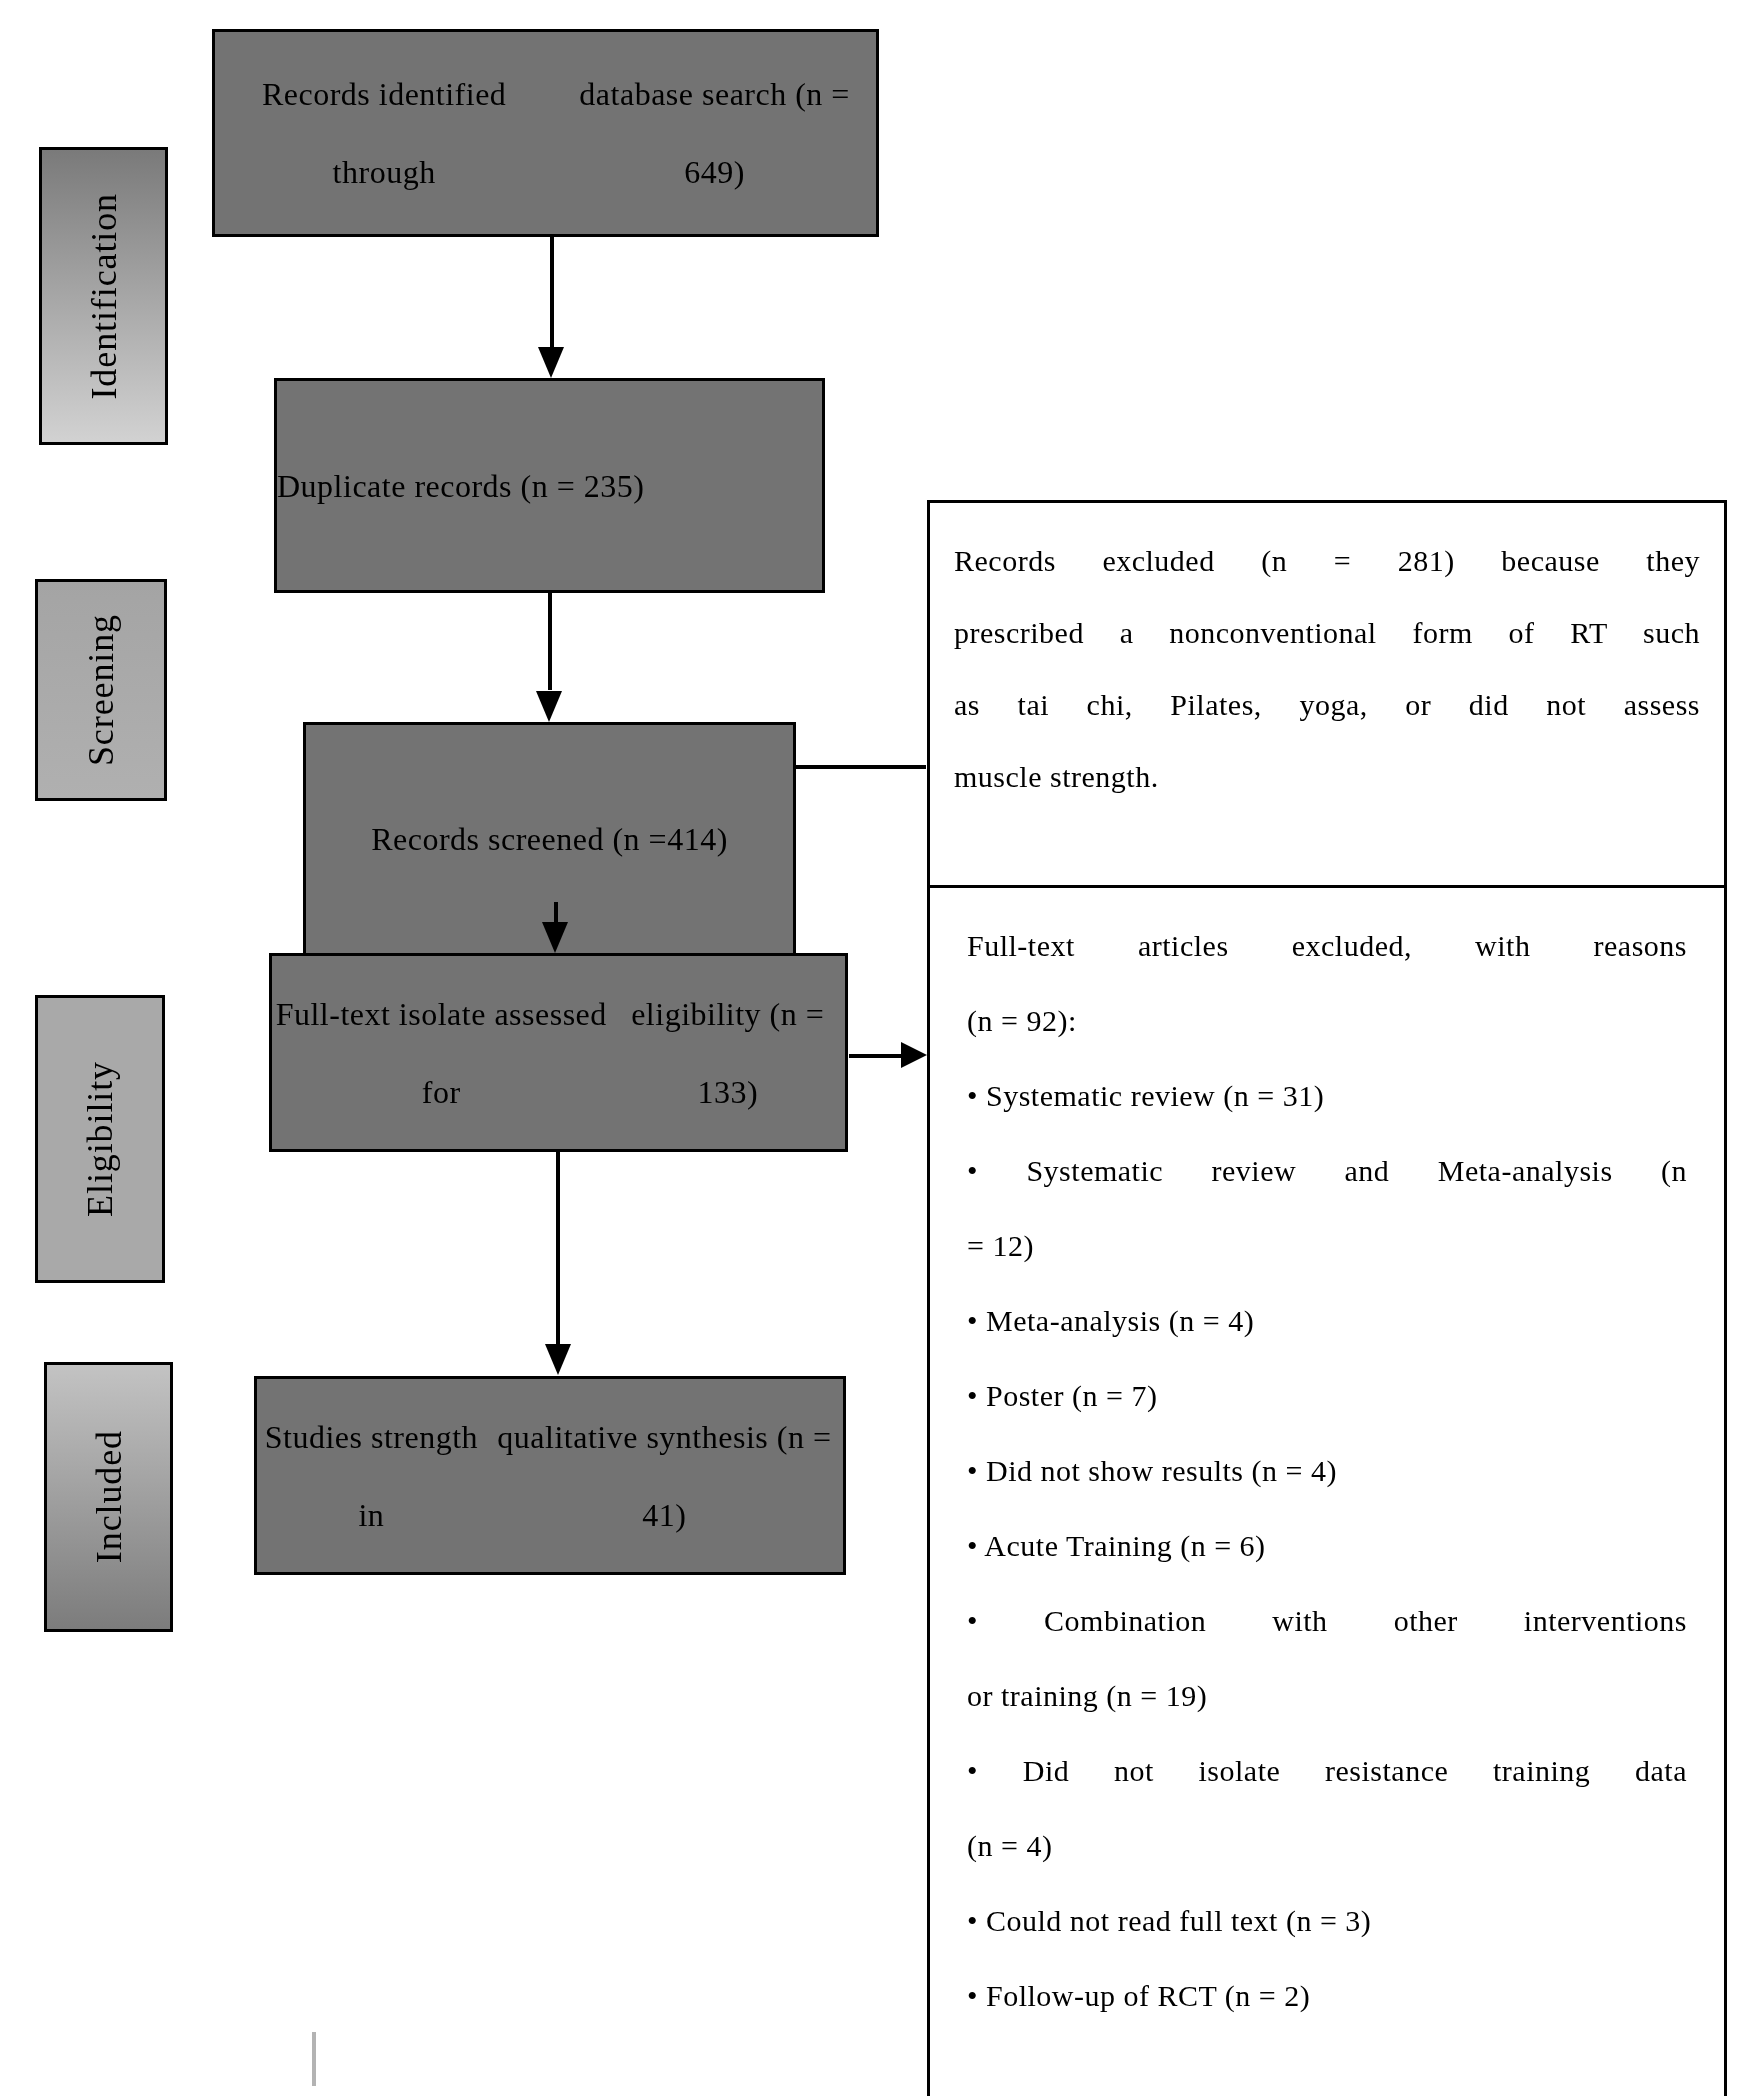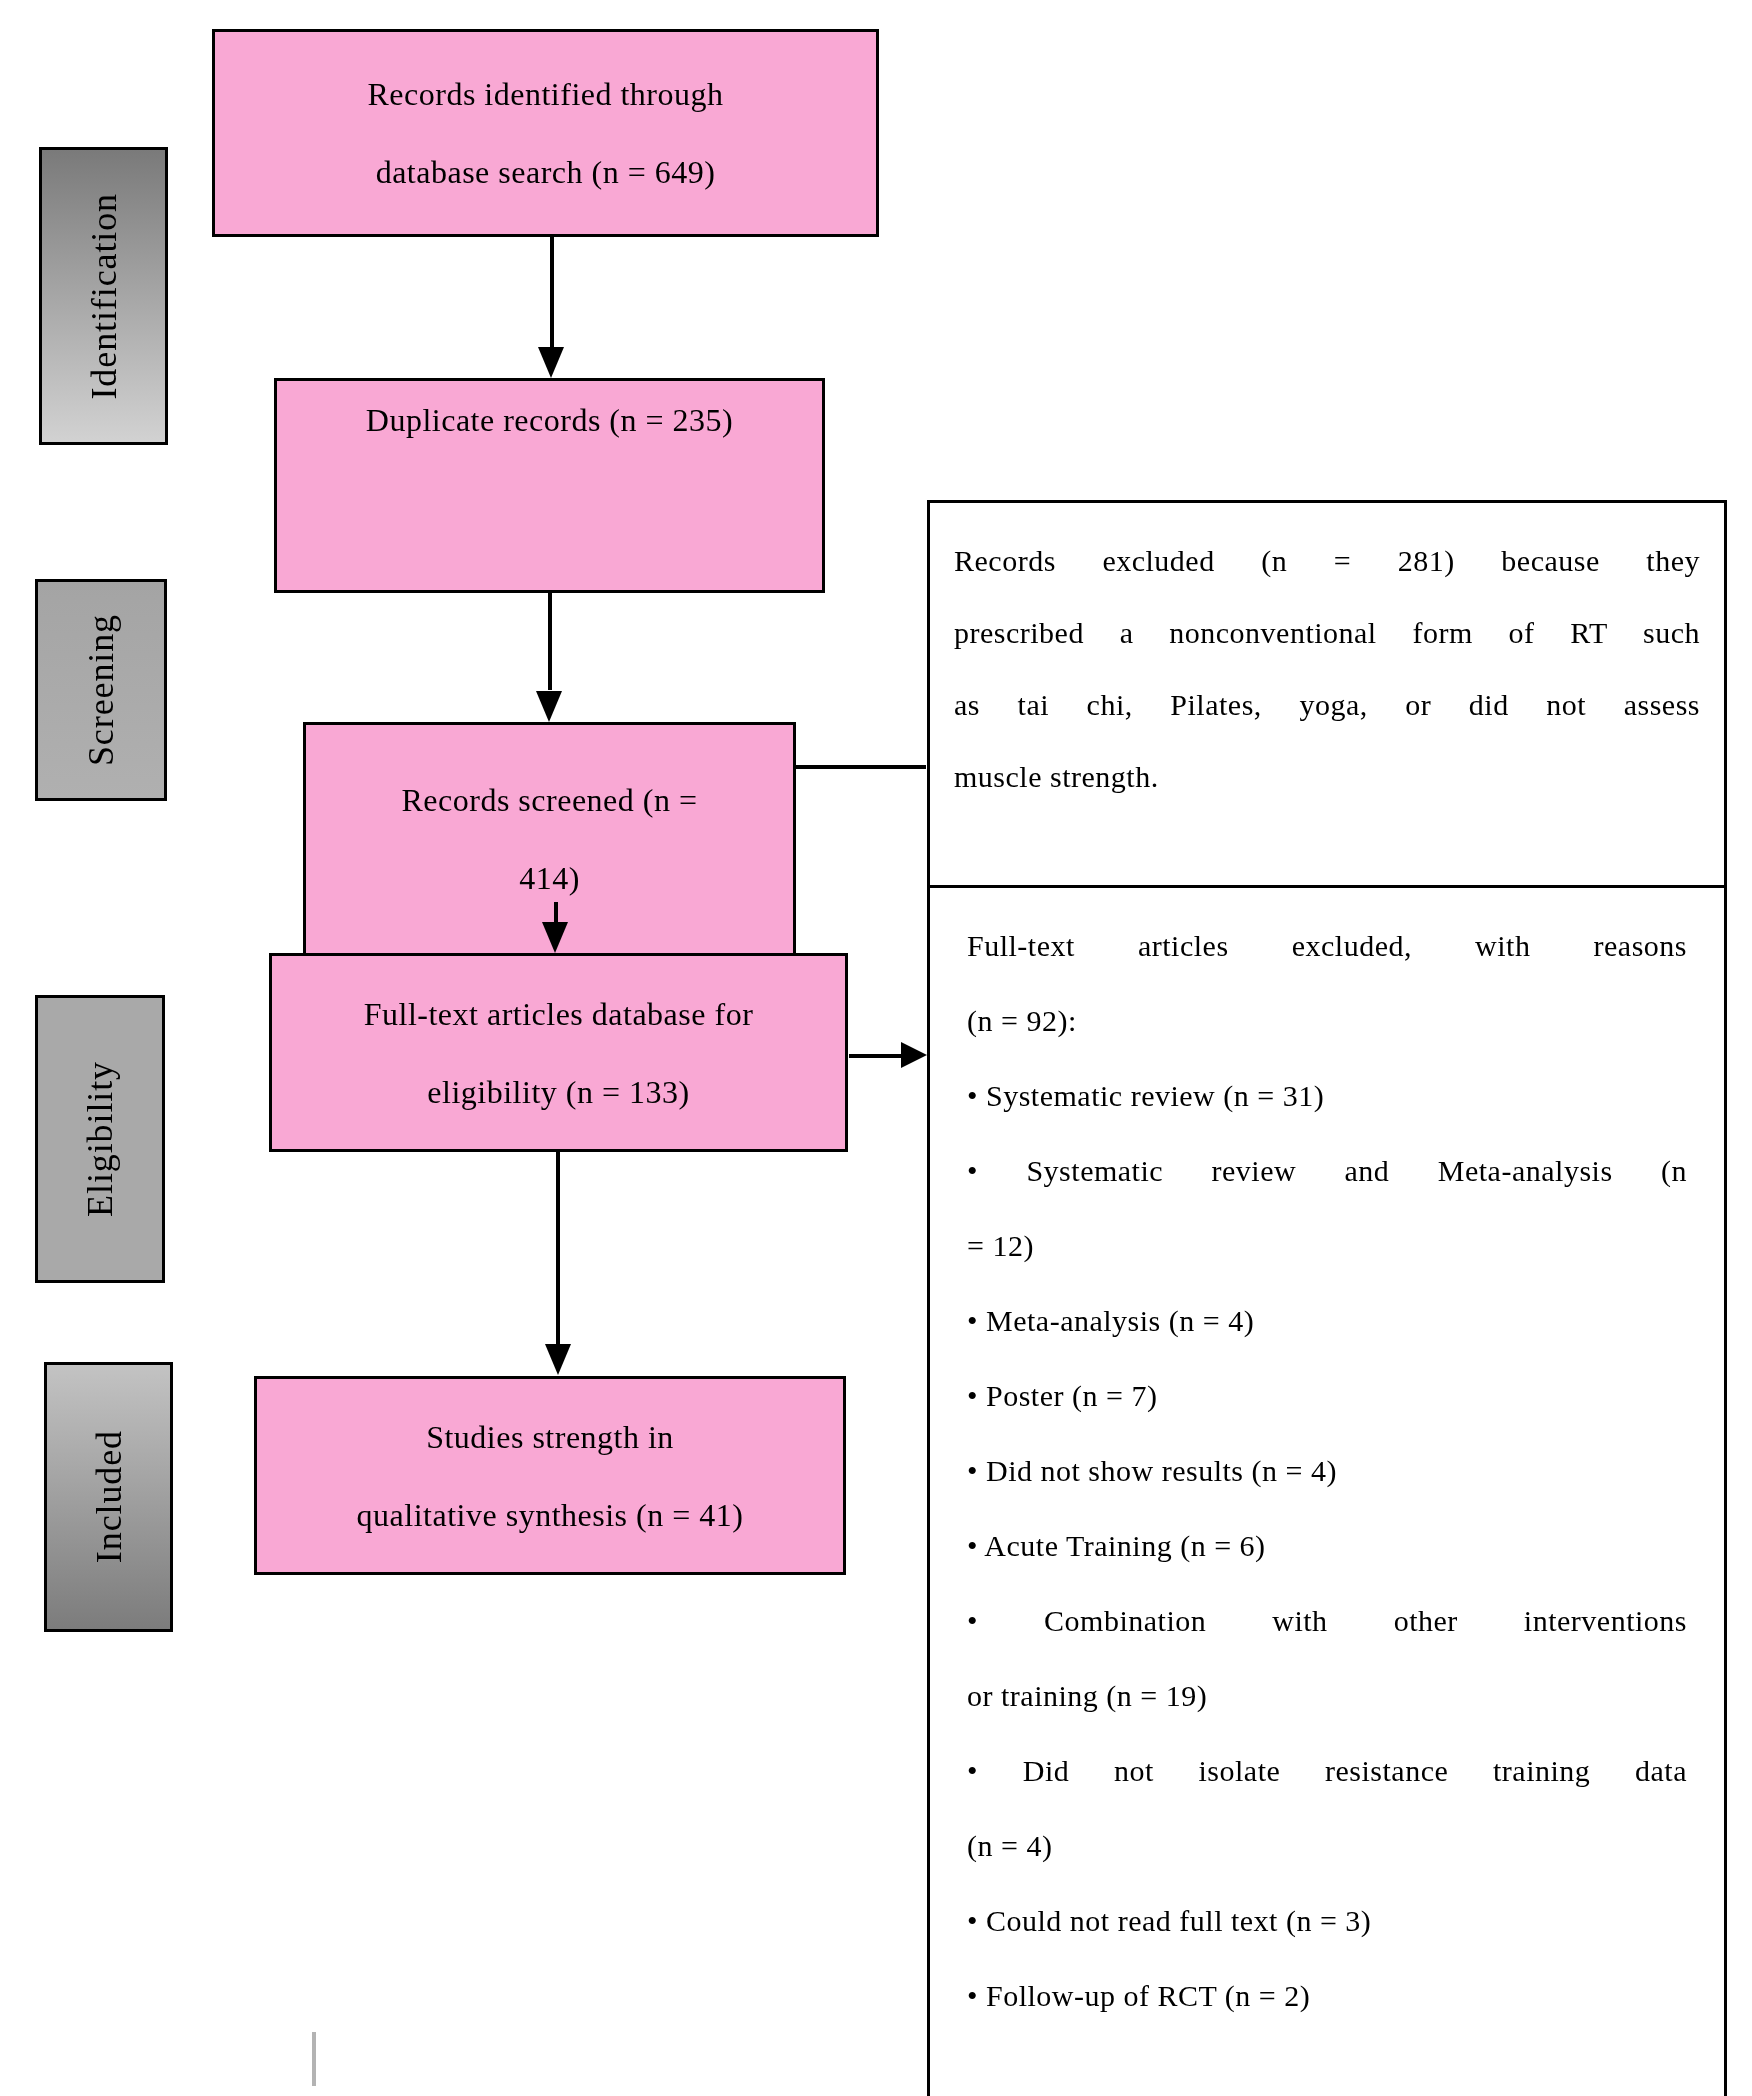--- a/index.html
+++ b/index.html
@@ -21,22 +21,22 @@
   .rail-ident{left:39px;top:147px;width:129px;height:298px;
     background:linear-gradient(180deg,#7a7a7a 0%,#d2d2d2 100%);}
   .rail-screen{left:35px;top:579px;width:132px;height:222px;
     background:linear-gradient(180deg,#a4a4a4 0%,#b0b0b0 100%);}
   .rail-elig{left:35px;top:995px;width:130px;height:288px;
     background:#a9a9a9;}
   .rail-incl{left:44px;top:1362px;width:129px;height:270px;
     background:linear-gradient(180deg,#c3c3c3 0%,#7c7c7c 100%);}
   
   .fbox{
-    position:absolute;background:#f9a8d4;border:3.7px solid #000;box-sizing:border-box;
-    display:flex;flex-direction:column;justify-content:center;align-items:center;
+    position:absolute;background:#737373;border:3.7px solid #000;box-sizing:border-box;
+    display:flex;flex-direction:row;justify-content:center;align-items:center;
     text-align:center;font-size:32px;letter-spacing:0.5px;
   }
   .fbox .ln{line-height:78px;}
   .fbox-1{left:212px;top:28.5px;width:667px;height:208px;}
   .fbox-2{left:274px;top:378px;width:551px;height:215px;justify-content:flex-start;}
   .fbox-3{left:303px;top:722px;width:493px;height:234px;}
   .fbox-4{left:269px;top:953px;width:579px;height:199px;}
   .fbox-5{left:254px;top:1376px;width:592px;height:199px;}
   
   .rbox{
@@ -92,21 +92,21 @@
   <div class="fbox fbox-2">
     <div class="ln">Duplicate records (n = 235)</div>
   </div>
 
   <div class="fbox fbox-3">
     <div class="ln">Records screened (n =</div>
     <div class="ln">414)</div>
   </div>
 
   <div class="fbox fbox-4">
-    <div class="ln">Full-text articles database for</div>
+    <div class="ln">Full-text isolate assessed for</div>
     <div class="ln">eligibility (n = 133)</div>
   </div>
 
   <div class="fbox fbox-5">
     <div class="ln">Studies strength in</div>
     <div class="ln">qualitative synthesis (n = 41)</div>
   </div>
 
   <div class="rbox rbox-top">
     <div class="ln stretch">Records excluded (n = 281) because they</div>

